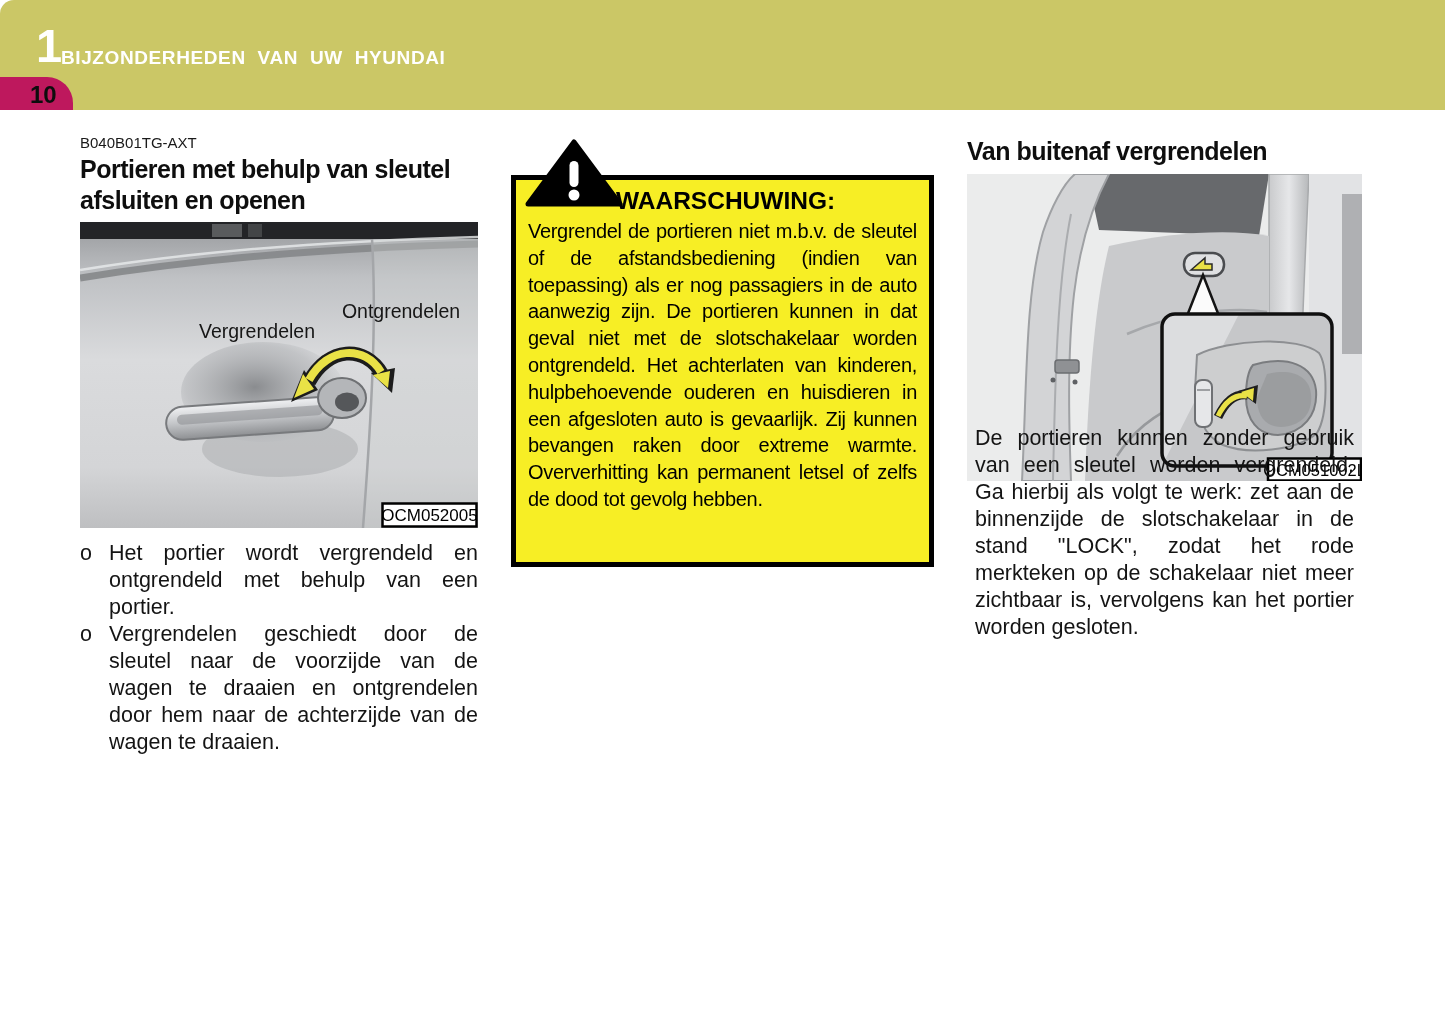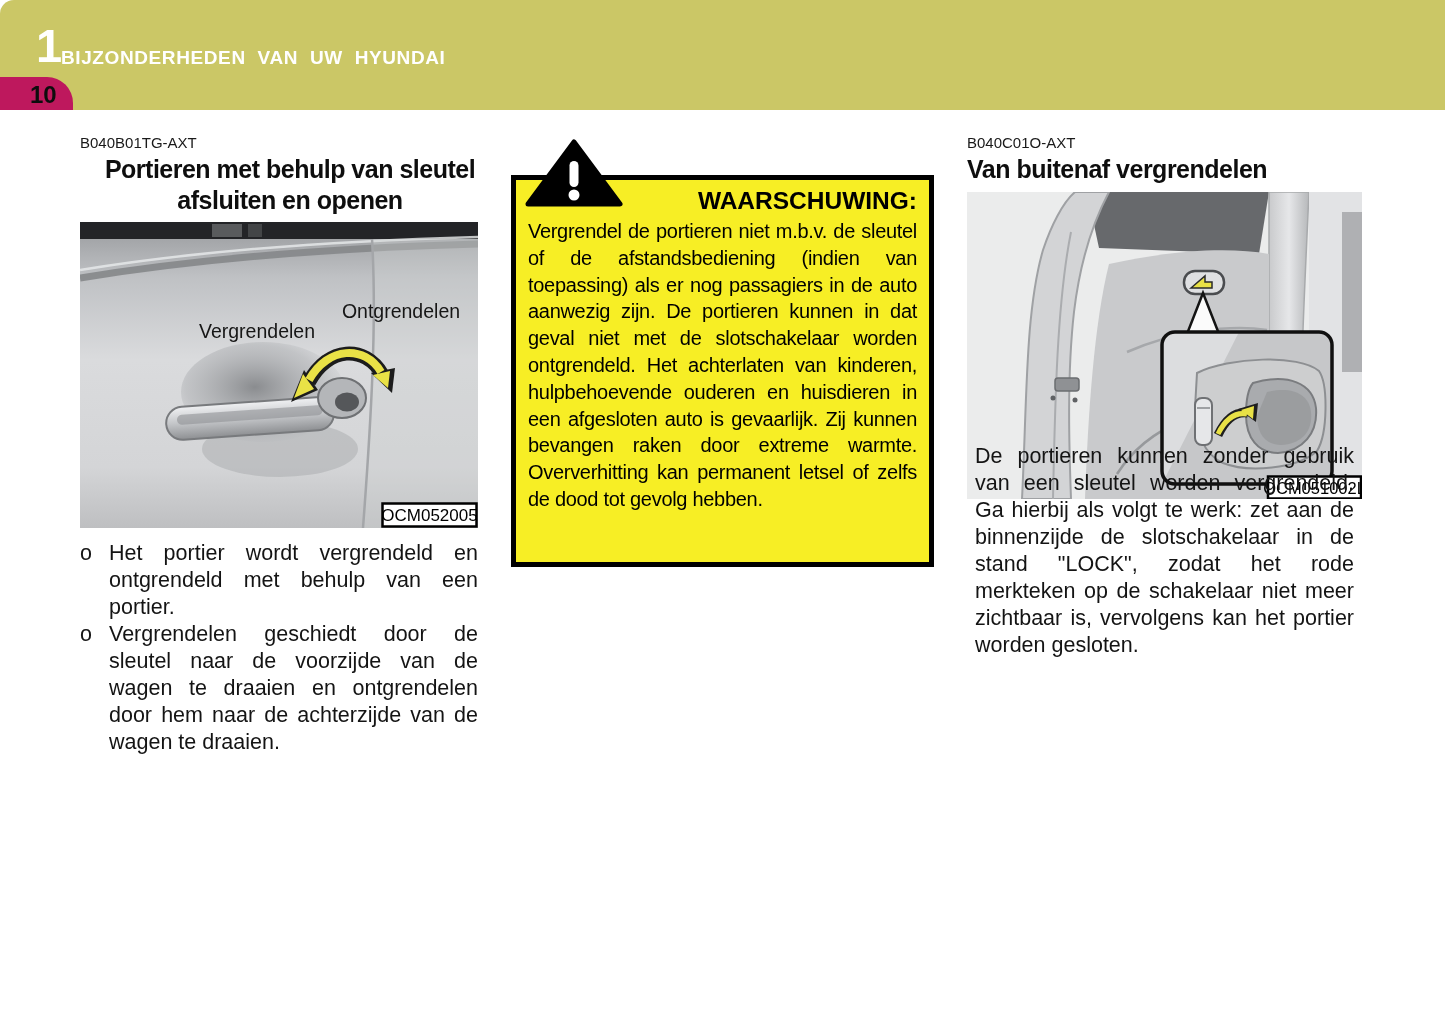--- a/index.html
+++ b/index.html
@@ -36,42 +36,42 @@
   
   .columns {
     display:grid; grid-template-columns:398px 423px 395px;
     column-gap:33px; padding:24px 0 0 80px; align-items:start;
   }
   .section-code { font-size:15px; color:#1a1a1a; line-height:18px; }
   .section-heading {
     font-size:25px; font-weight:bold; line-height:1.22;
     letter-spacing:-0.5px; margin:2px 0 7px 0; color:#0e0e0e;
   }
-  .col-left .section-heading { width:420px;text-align:center; }
+  .col-left .section-heading { width:420px; }
   .figure { display:block; line-height:0; }
   svg text { font-family:"Liberation Sans", sans-serif; }
 
   .body-text { font-size:21.5px; line-height:27px; text-align:justify; color:#141414; }
   .o-list { margin-top:12px; }
   .o-item { display:grid; grid-template-columns:29px 1fr; }
   .o-marker { text-align:left; }
 
   .para { margin:8px; }
   .col-right .body-text { margin-top:11px; }
 
   
   .warning-col { padding-top:41px; }
   .warning-box {
     position:relative; box-sizing:border-box; width:423px; min-height:392px;
     background:#f7ee25; border:5px solid #000000;
     padding:6px 12px 10px 12px;
   }
   .warning-triangle { position:absolute; left:8px; top:-41px; width:100px; height:69px; }
   .warning-title {
-    font-size:24.5px; font-weight:bold; text-align:right;
+    font-size:24.5px; font-weight:bold; text-align:left;
     padding-left:88px; margin:1px 0 3px 0; color:#000;
   }
   .warning-body {
     font-size:20px; font-weight:normal; line-height:26.8px;
     text-align:justify; letter-spacing:-0.3px; color:#000; margin:0;
   }
 </style>
 </head>
 <body>
 
@@ -171,21 +171,20 @@
             <rect x="45.5" y="22" width="9" height="26" rx="4.5" fill="#ffffff"></rect>
             <circle cx="50" cy="56" r="5.5" fill="#ffffff"></circle>
           </svg>
         </div>
         <div class="warning-title">WAARSCHUWING:</div>
         <p class="warning-body">Vergrendel de portieren niet m.b.v. de sleutel of de afstandsbediening (indien van toepassing) als er nog passagiers in de auto aanwezig zijn. De portieren kunnen in dat geval niet met de slotschakelaar worden ontgrendeld. Het achterlaten van kinderen, hulpbehoevende ouderen en huisdieren in een afgesloten auto is gevaarlijk. Zij kunnen bevangen raken door extreme warmte. Oververhitting kan permanent letsel of zelfs de dood tot gevolg hebben.</p>
       </div>
     </section>
 
     <section class="col-right">
-      <div class="section-code">B040C01O-AXT</div>
       <h2 class="section-heading">Van buitenaf vergrendelen</h2>
 
       <figure class="figure" style="margin:0; width:395px; height:240px;">
         <svg viewBox="0 0 395 307" width="395" height="307">
           <defs>
             <linearGradient id="pillarGrad" x1="0" y1="0" x2="1" y2="0">
               <stop offset="0" stop-color="#c9cacc"></stop>
               <stop offset="0.5" stop-color="#e6e7e9"></stop>
               <stop offset="1" stop-color="#b6b8ba"></stop>
             </linearGradient>

